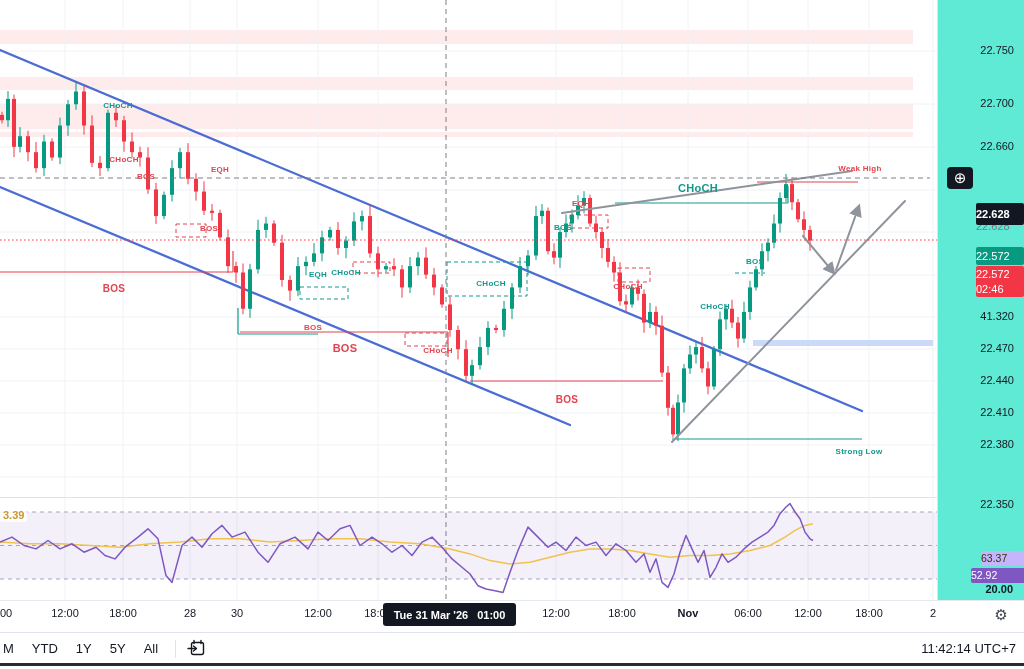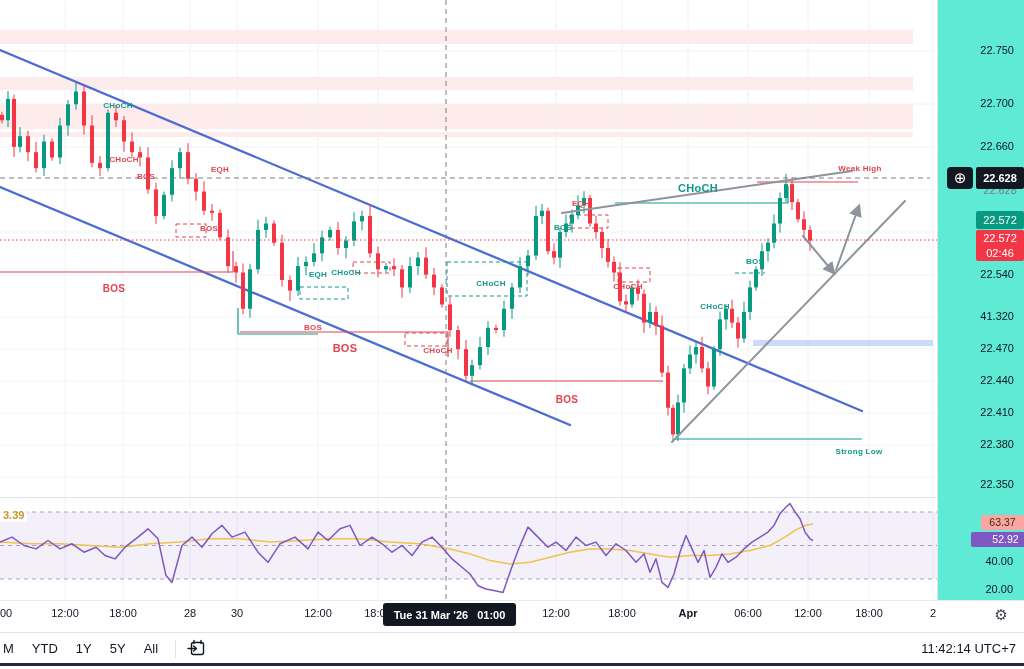--- a/index.html
+++ b/index.html
@@ -7,29 +7,29 @@
        font-family:"Liberation Sans",sans-serif;-webkit-font-smoothing:antialiased;}
   #plot{position:absolute;left:0;top:0;}
   
   #price-axis{position:absolute;left:937px;top:0;width:87px;height:600px;background:#5eead4;border-left:1px solid #e0e3eb;}
   #pane-sep{position:absolute;left:0;top:497px;width:1024px;height:1px;background:#e0e3eb;}
   #time-sep{position:absolute;left:0;top:600px;width:1024px;height:1px;background:#e6e9f0;}
   #bottom-bar{position:absolute;left:0;top:663px;width:1024px;height:3px;background:#252a35;}
   .ptick{position:absolute;right:11px;font-size:11px;color:#131722;white-space:nowrap;}
   .ttick{position:absolute;top:607px;transform:translateX(-50%);font-size:11px;color:#131722;white-space:nowrap;}
   
-  .badge{position:absolute;left:976px;width:48px;text-align:center;font-size:11px;border-radius:2px;}
+  .badge{position:absolute;left:976px;width:48px;font-size:11px;border-radius:2px;margin-top:36px;}
   #crosshair-price{top:167px;height:22px;line-height:22px;background:#131722;color:#fff;font-weight:bold;z-index:6;}
   #plus-btn{position:absolute;left:947px;top:167px;width:26px;height:22px;background:#131722;color:#fff;
             border-radius:4px;text-align:center;line-height:22px;font-size:15px;z-index:6;cursor:pointer;}
   #hidden-label{top:184px;color:#787b86;z-index:5;font-size:11px;}
   #last-label{top:211px;height:18px;line-height:18px;background:#089981;color:#fff;z-index:5;}
   #countdown-label{top:230px;height:30px;background:#f23645;color:#fff;z-index:5;padding-top:1px;line-height:15px;}
   
-  #rsi-ma-badge{top:515px;left:981px;width:43px;background:#fca5a5;color:#3e3000;height:15px;line-height:15px;font-size:10.5px;z-index:5;}
+  #rsi-ma-badge{top:515px;left:981px;width:43px;background:#c4b5fd;color:#3e3000;height:15px;line-height:15px;font-size:10.5px;z-index:5;}
   #rsi-val-badge{top:532px;left:971px;width:69px;background:#7e57c2;color:#fff;height:15px;line-height:15px;font-size:10.5px;z-index:6;}
   .rsi-tick{position:absolute;right:11px;font-size:11px;color:#131722;}
   #rsi-left-pill{position:absolute;left:0;top:508px;background:rgba(255,255,255,.85);color:#c9982a;
                  font-size:11px;font-weight:bold;padding:1px 3px;border-radius:2px;z-index:4;}
   
   #time-tooltip{position:absolute;left:383px;top:603px;width:133px;height:23px;background:#131722;color:#fff;
                 border-radius:3px;font-size:11px;font-weight:bold;display:flex;align-items:center;justify-content:center;gap:9px;z-index:7;}
   #axis-gear{position:absolute;left:990px;top:604px;width:22px;height:22px;color:#434651;font-size:15px;
              text-align:center;line-height:22px;cursor:pointer;}
   
@@ -380,48 +380,48 @@
   <div id="price-axis">
       <div class="ptick" style="top: 44px;">22.750</div>
       <div class="ptick" style="top: 97px; text-align: center;">22.700</div>
       <div class="ptick" style="top: 140px;">22.660</div>
       <div class="ptick" style="top: 268px;">22.540</div>
       <div class="ptick" style="top: 310px;">41.320</div>
       <div class="ptick" style="top: 342px;">22.470</div>
       <div class="ptick" style="top: 374px;">22.440</div>
       <div class="ptick" style="top: 406px;">22.410</div>
       <div class="ptick" style="top: 438px;">22.380</div>
-      <div class="ptick" style="top: 478px; text-align: right;">22.350</div>
+      <div class="ptick" style="top: 498px; text-align: right;">22.350</div>
     </div>
   <div id="hidden-label" class="badge">22.628</div>
   <div id="plus-btn">⊕</div>
   <div id="crosshair-price" class="badge">22.628</div>
   <div id="last-label" class="badge">22.572</div>
   <div id="countdown-label" class="badge">
     <div>22.572</div>
     <div>02:46</div>
   </div>
 
   <div id="rsi-left-pill">3.39</div>
   <div id="rsi-ma-badge" class="badge">63.37</div>
   <div id="rsi-val-badge" class="badge">52.92</div>
   <div class="rsi-tick" style="top:555px;">40.00</div>
-  <div class="rsi-tick" style="top:583px;">20.00</div>
+  <div class="rsi-tick" style="top:583px;font-weight:bold;">20.00</div>
 
   <div id="time-axis">
       <div class="ttick" style="left: 6px;">00</div>
       <div class="ttick" style="left: 65px;">12:00</div>
       <div class="ttick" style="left: 123px;">18:00</div>
       <div class="ttick" style="left: 190px;">28</div>
       <div class="ttick" style="left: 237px;">30</div>
       <div class="ttick" style="left: 318px;">12:00</div>
       <div class="ttick" style="left: 378px;">18:00</div>
       <div class="ttick" style="left: 556px;">12:00</div>
       <div class="ttick" style="left: 622px;">18:00</div>
-      <div class="ttick" style="left: 688px; font-weight: bold;">Apr</div>
+      <div class="ttick" style="left: 688px; font-weight: bold;">Nov</div>
       <div class="ttick" style="left: 748px;">06:00</div>
       <div class="ttick" style="left: 808px;">12:00</div>
       <div class="ttick" style="left: 869px;">18:00</div>
       <div class="ttick" style="left: 933px;">2</div>
     </div>
   <div id="time-tooltip">
     <span>Tue 31 Mar '26</span>
     <span>01:00</span>
   </div>
   <div id="axis-gear">⚙</div>

